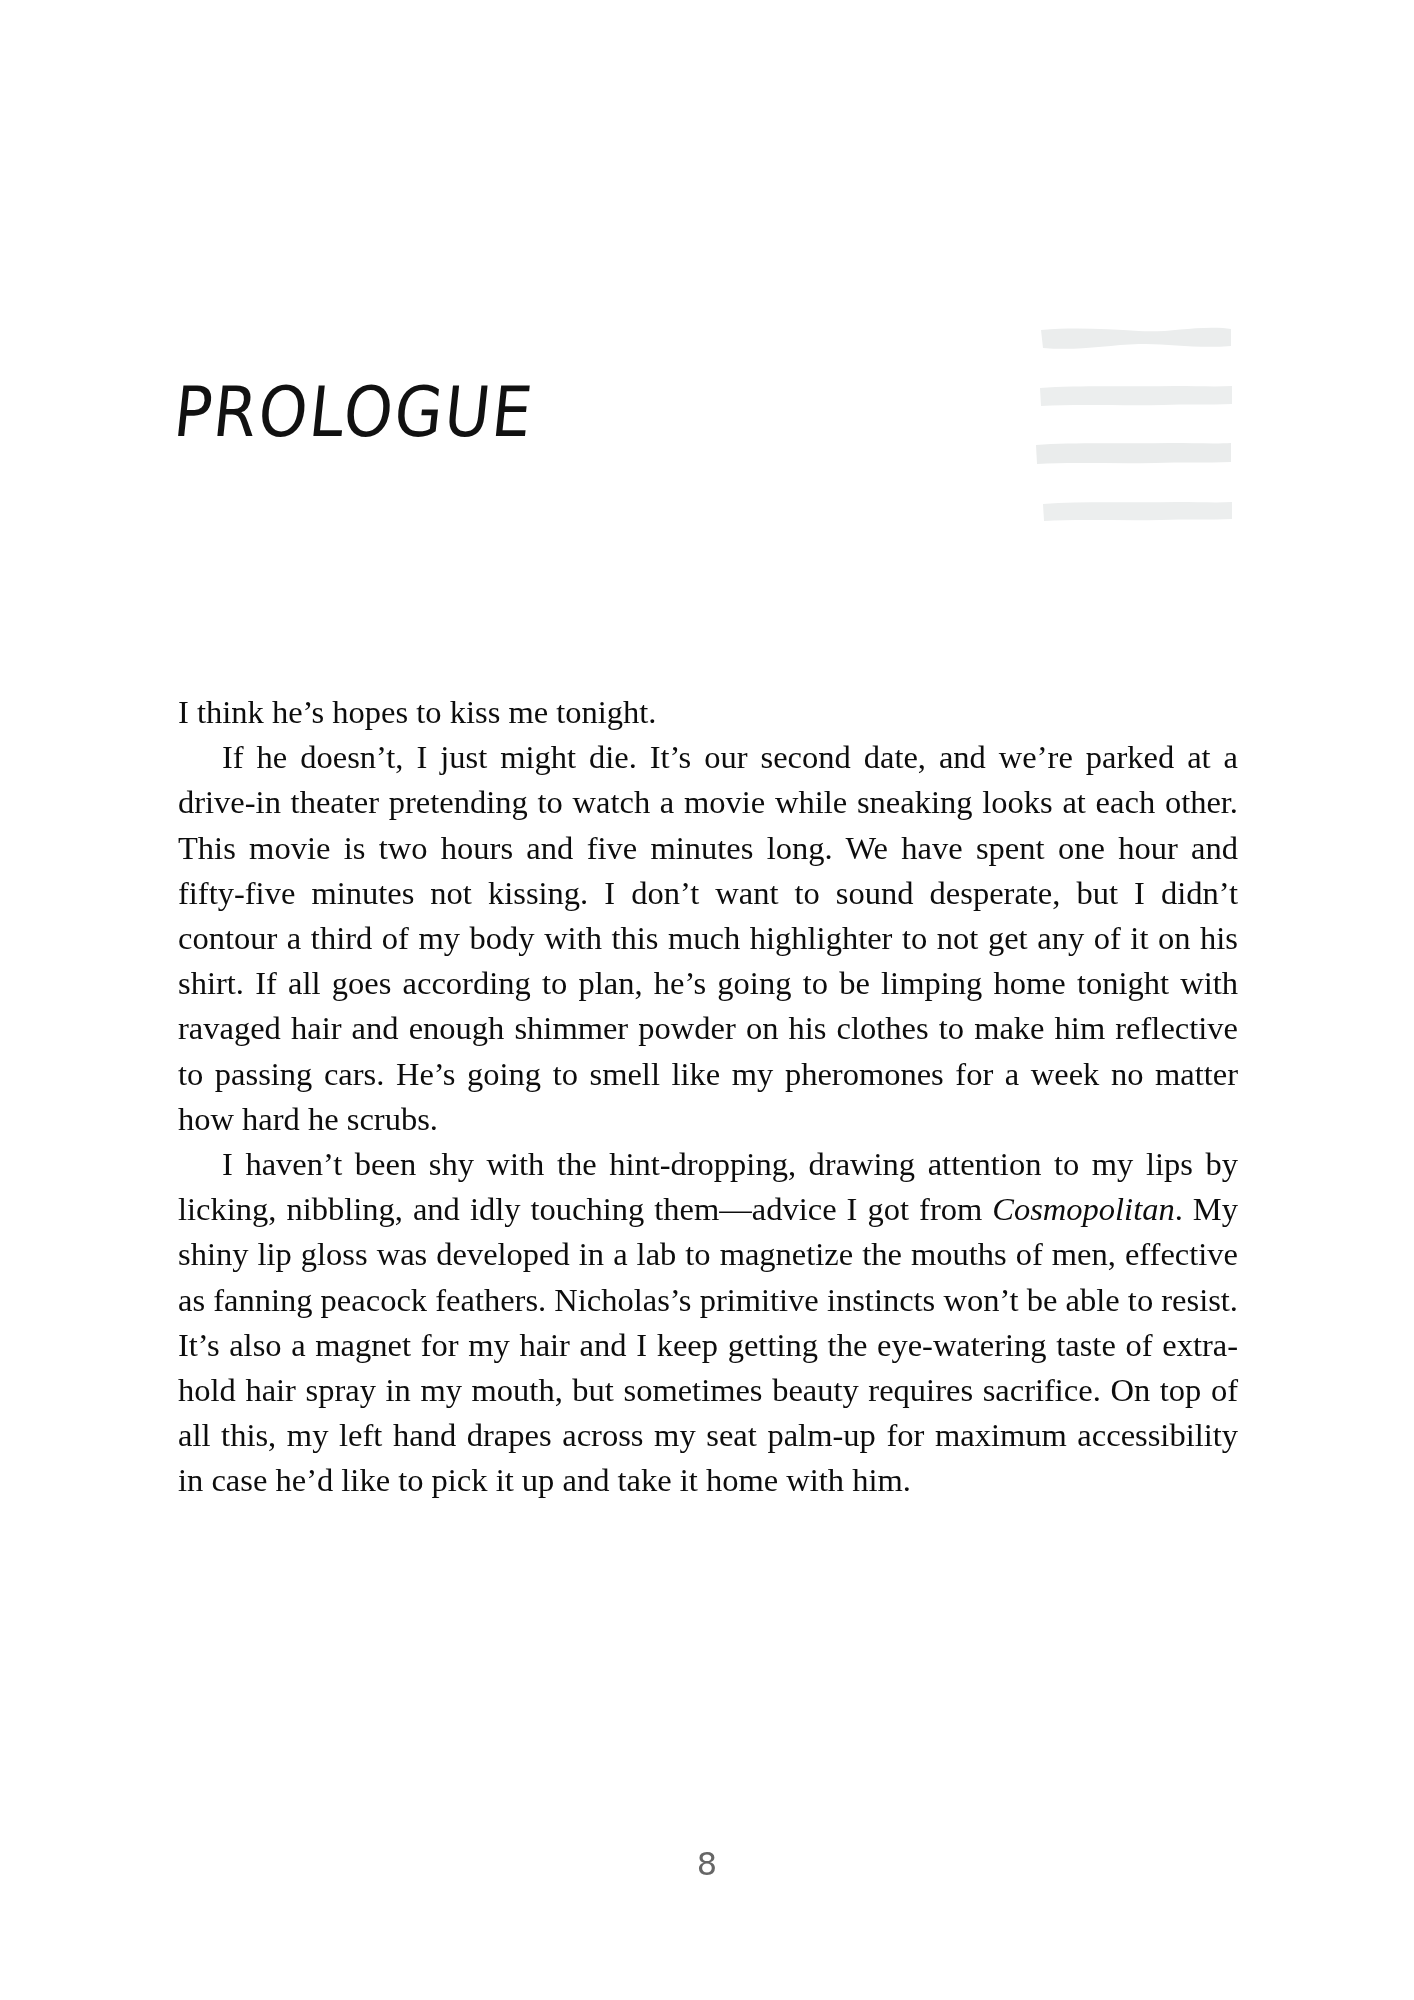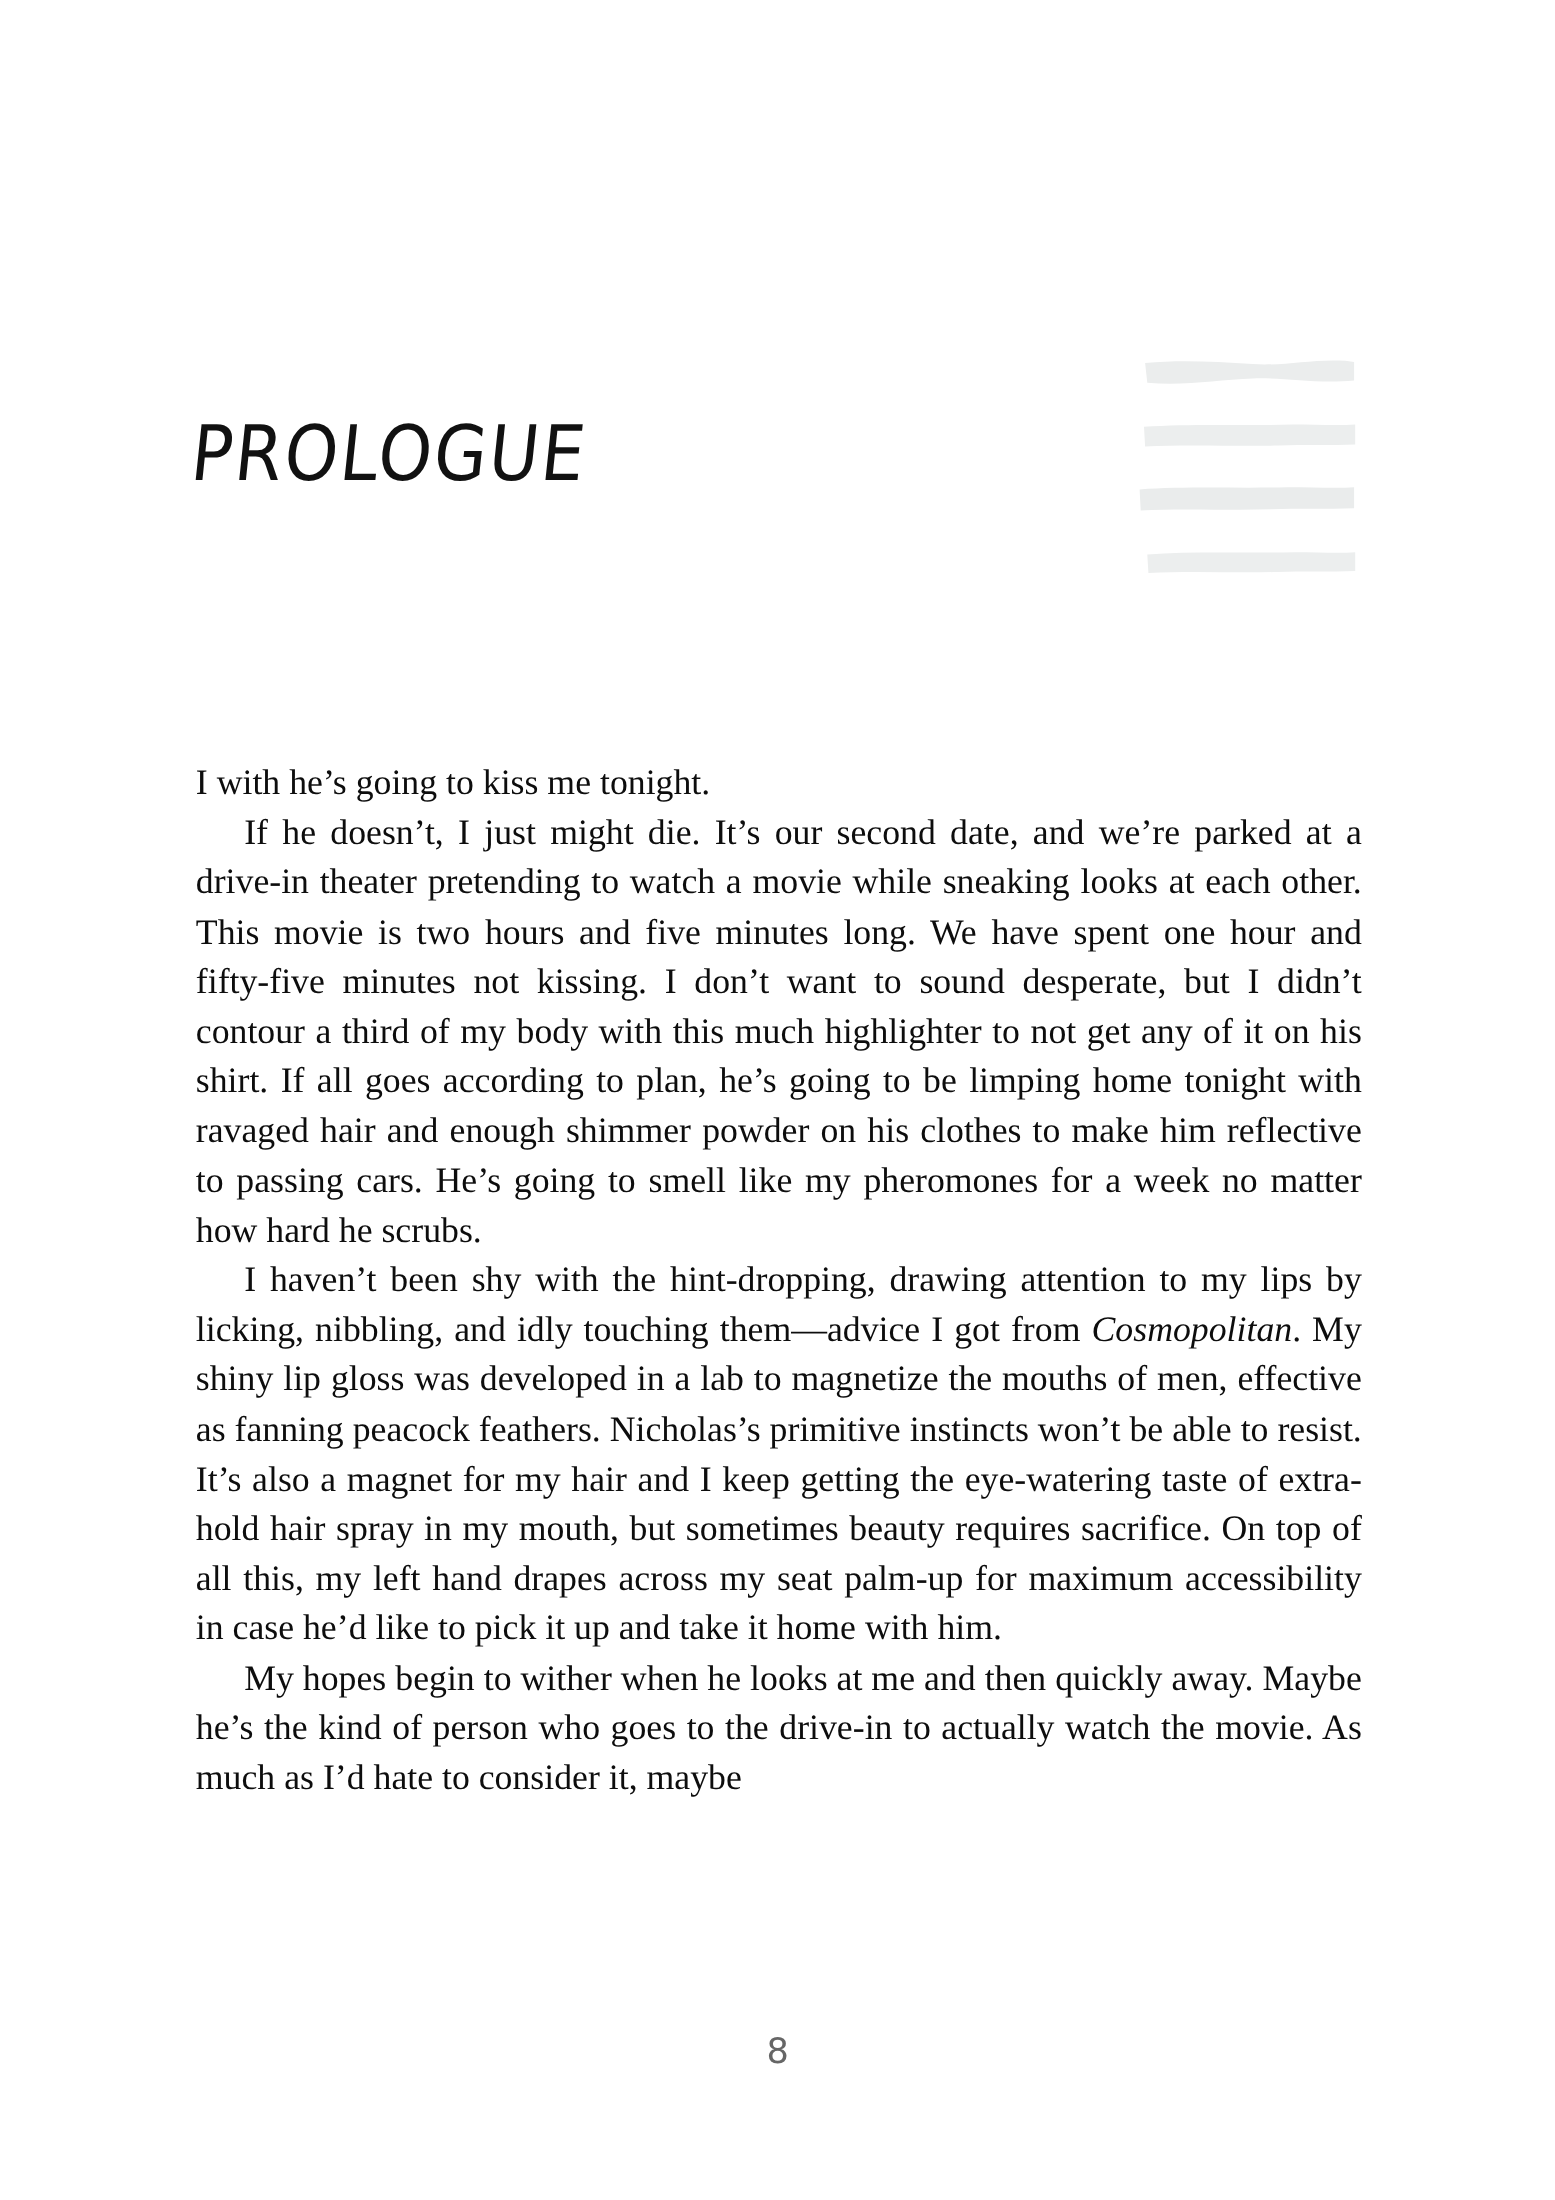--- a/index.html
+++ b/index.html
@@ -95,21 +95,20 @@
       <path fill="#ebeded" d="M6,4 C40,1 70,3 104,5 C132,7 158,0 188,2 L196,3 L196,20 C160,23 132,17 104,18 C72,19 44,25 8,22 Z"></path>
       <path fill="#eceeee" d="M5,62 C45,59 95,61 140,60 C162,60 180,61 197,60 L197,78 C176,79 150,78 128,79 C90,80 44,78 6,80 Z"></path>
       <path fill="#eaecec" d="M1,119 C40,116 90,118 135,117 C160,117 180,118 196,117 L196,136 C172,137 146,136 120,137 C80,138 38,136 2,138 Z"></path>
       <path fill="#eceeee" d="M8,178 C48,175 96,177 142,176 C164,176 182,177 197,176 L197,193 C176,194 150,193 126,194 C88,195 46,193 9,195 Z"></path>
     </svg>
   </div>
 
   <div class="chapter-title">PROLOGUE</div>
 
   <div class="body-column">
-    <p>I with he’s going to kiss me tonight.</p>
+    <p>I think he’s hopes to kiss me tonight.</p>
     <p class="indent">If he doesn’t, I just might die. It’s our second date, and we’re parked at a drive-in theater pretending to watch a movie while sneaking looks at each other. This movie is two hours and five minutes long. We have spent one hour and fifty-five minutes not kissing. I don’t want to sound desperate, but I didn’t contour a third of my body with this much highlighter to not get any of it on his shirt. If all goes according to plan, he’s going to be limping home tonight with ravaged hair and enough shimmer powder on his clothes to make him reflective to passing cars. He’s going to smell like my pheromones for a week no matter how hard he scrubs.</p>
     <p class="indent"><span>I haven’t been shy with the hint-dropping, drawing attention to my lips by licking, nibbling, and idly touching them—advice I got from </span><em>Cosmopolitan</em><span>. My shiny lip gloss was developed in a lab to magnetize the mouths of men, effective as fanning peacock feathers. Nicholas’s primitive instincts won’t be able to resist. It’s also a magnet for my hair and I keep getting the eye-watering taste of extra-hold hair spray in my mouth, but sometimes beauty requires sacrifice. On top of all this, my left hand drapes across my seat palm-up for maximum accessibility in case he’d like to pick it up and take it home with him.</span></p>
-    <p class="indent">My hopes begin to wither when he looks at me and then quickly away. Maybe he’s the kind of person who goes to the drive-in to actually watch the movie. As much as I’d hate to consider it, maybe</p>
   </div>
 
   <div class="page-number">8</div>
 
 </div>
 
 </body></html>

